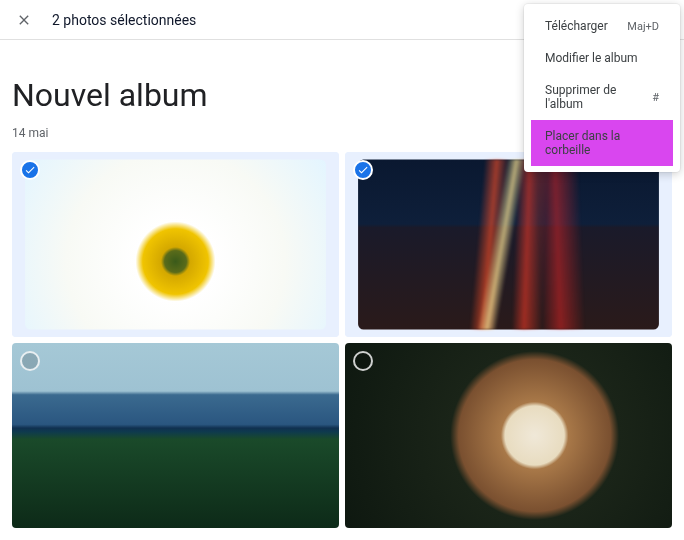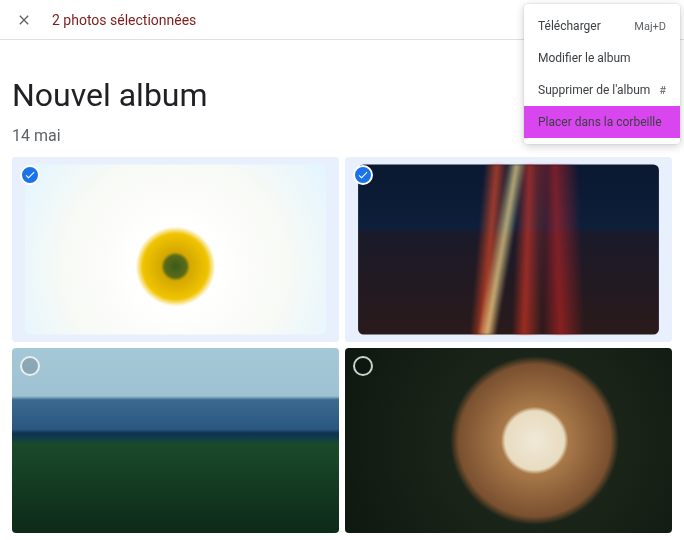--- a/index.html
+++ b/index.html
@@ -1,35 +1,35 @@
 <!DOCTYPE html>
 <html><head>
 <meta charset="utf-8">
 <style>
 * { margin: 0; padding: 0; box-sizing: border-box; }
 body { font-family: 'Google Sans', Roboto, Arial, sans-serif; background: #fff; width: 684px; height: 540px; overflow: hidden; position: relative; }
 
 .topbar { display: flex; align-items: center; height: 40px; padding: 0 12px; border-bottom: 1px solid #e0e0e0; gap: 16px; }
 .close-btn { width: 24px; height: 24px; display: flex; align-items: center; justify-content: center; cursor: pointer; color: #5f6368; }
-.selection-text { color: #7f1d1d; font-size: 14px; }
+.selection-text { color: #0f172a; font-size: 14px; }
 
 .content { padding: 12px; }
 .album-title { font-size: 32px; font-weight: 400; color: #202124; margin-top: 24px; margin-bottom: 12px; }
-.date-label { font-size: 16px; color: #5f6368; margin-bottom: 12px; }
+.date-label { font-size: 12px; color: #5f6368; margin-bottom: 12px; }
 
 .photo-grid { display: grid; grid-template-columns: 1fr 1fr; gap: 6px; }
 .photo { position: relative; height: 185px; border-radius: 4px; overflow: hidden; cursor: pointer; }
 .photo.selected { outline: 8px solid #e8f0fe; outline-offset: -8px; background: #e8f0fe; }
 .photo.selected .photo-img { transform: scale(0.92); border-radius: 6px; }
 .photo-img { width: 100%; height: 100%; transition: transform 0.15s; }
 .check-badge { position: absolute; top: 8px; left: 8px; width: 20px; height: 20px; border-radius: 50%; display: flex; align-items: center; justify-content: center; }
 .check-badge.checked { background: #1a73e8; border: 2px solid #fff; }
 .check-badge.unchecked { border: 2px solid rgba(255,255,255,0.8); background: rgba(0,0,0,0.15); }
 
-.context-menu { position: absolute; top: 4px; right: 4px; width: 156px; background: #fff; box-shadow: 0 2px 10px rgba(0,0,0,0.2), 0 0 0 1px rgba(0,0,0,0.04); border-radius: 4px; padding: 6px 0; font-size: 12px; }
+.context-menu { position: absolute; top: 4px; right: 4px; width: 156px; background: #fff; box-shadow: 0 2px 10px rgba(0,0,0,0.2), 0 0 0 1px rgba(0,0,0,0.04); border-radius: 4px; padding: 6px 7px; font-size: 12px; }
 .menu-item { display: flex; justify-content: space-between; align-items: center; padding: 9px 14px; color: #3c4043; cursor: pointer; }
 .menu-item.highlighted { background: #d946ef; }
 .menu-shortcut { color: #5f6368; font-size: 11px; }
 
 
 .img-daisy { background: radial-gradient(circle at 50% 60%, #3a5a1a 0%, #5a6b1a 6%, #d4a800 8%, #f0c400 18%, #ffffff 22%, #f8faf5 60%, #e3f5ff 100%); }
 .img-highway { background: linear-gradient(180deg, #0a1830 0%, #0e1f3a 38%, #1a1a2a 40%, #2a1a1a 100%); position: relative; }
 .img-highway::before { content:""; position:absolute; inset:0; background:
   linear-gradient(100deg, transparent 45%, rgba(255,230,150,0.7) 48%, transparent 51%),
   linear-gradient(95deg, transparent 40%, rgba(255,80,40,0.6) 44%, transparent 48%),

